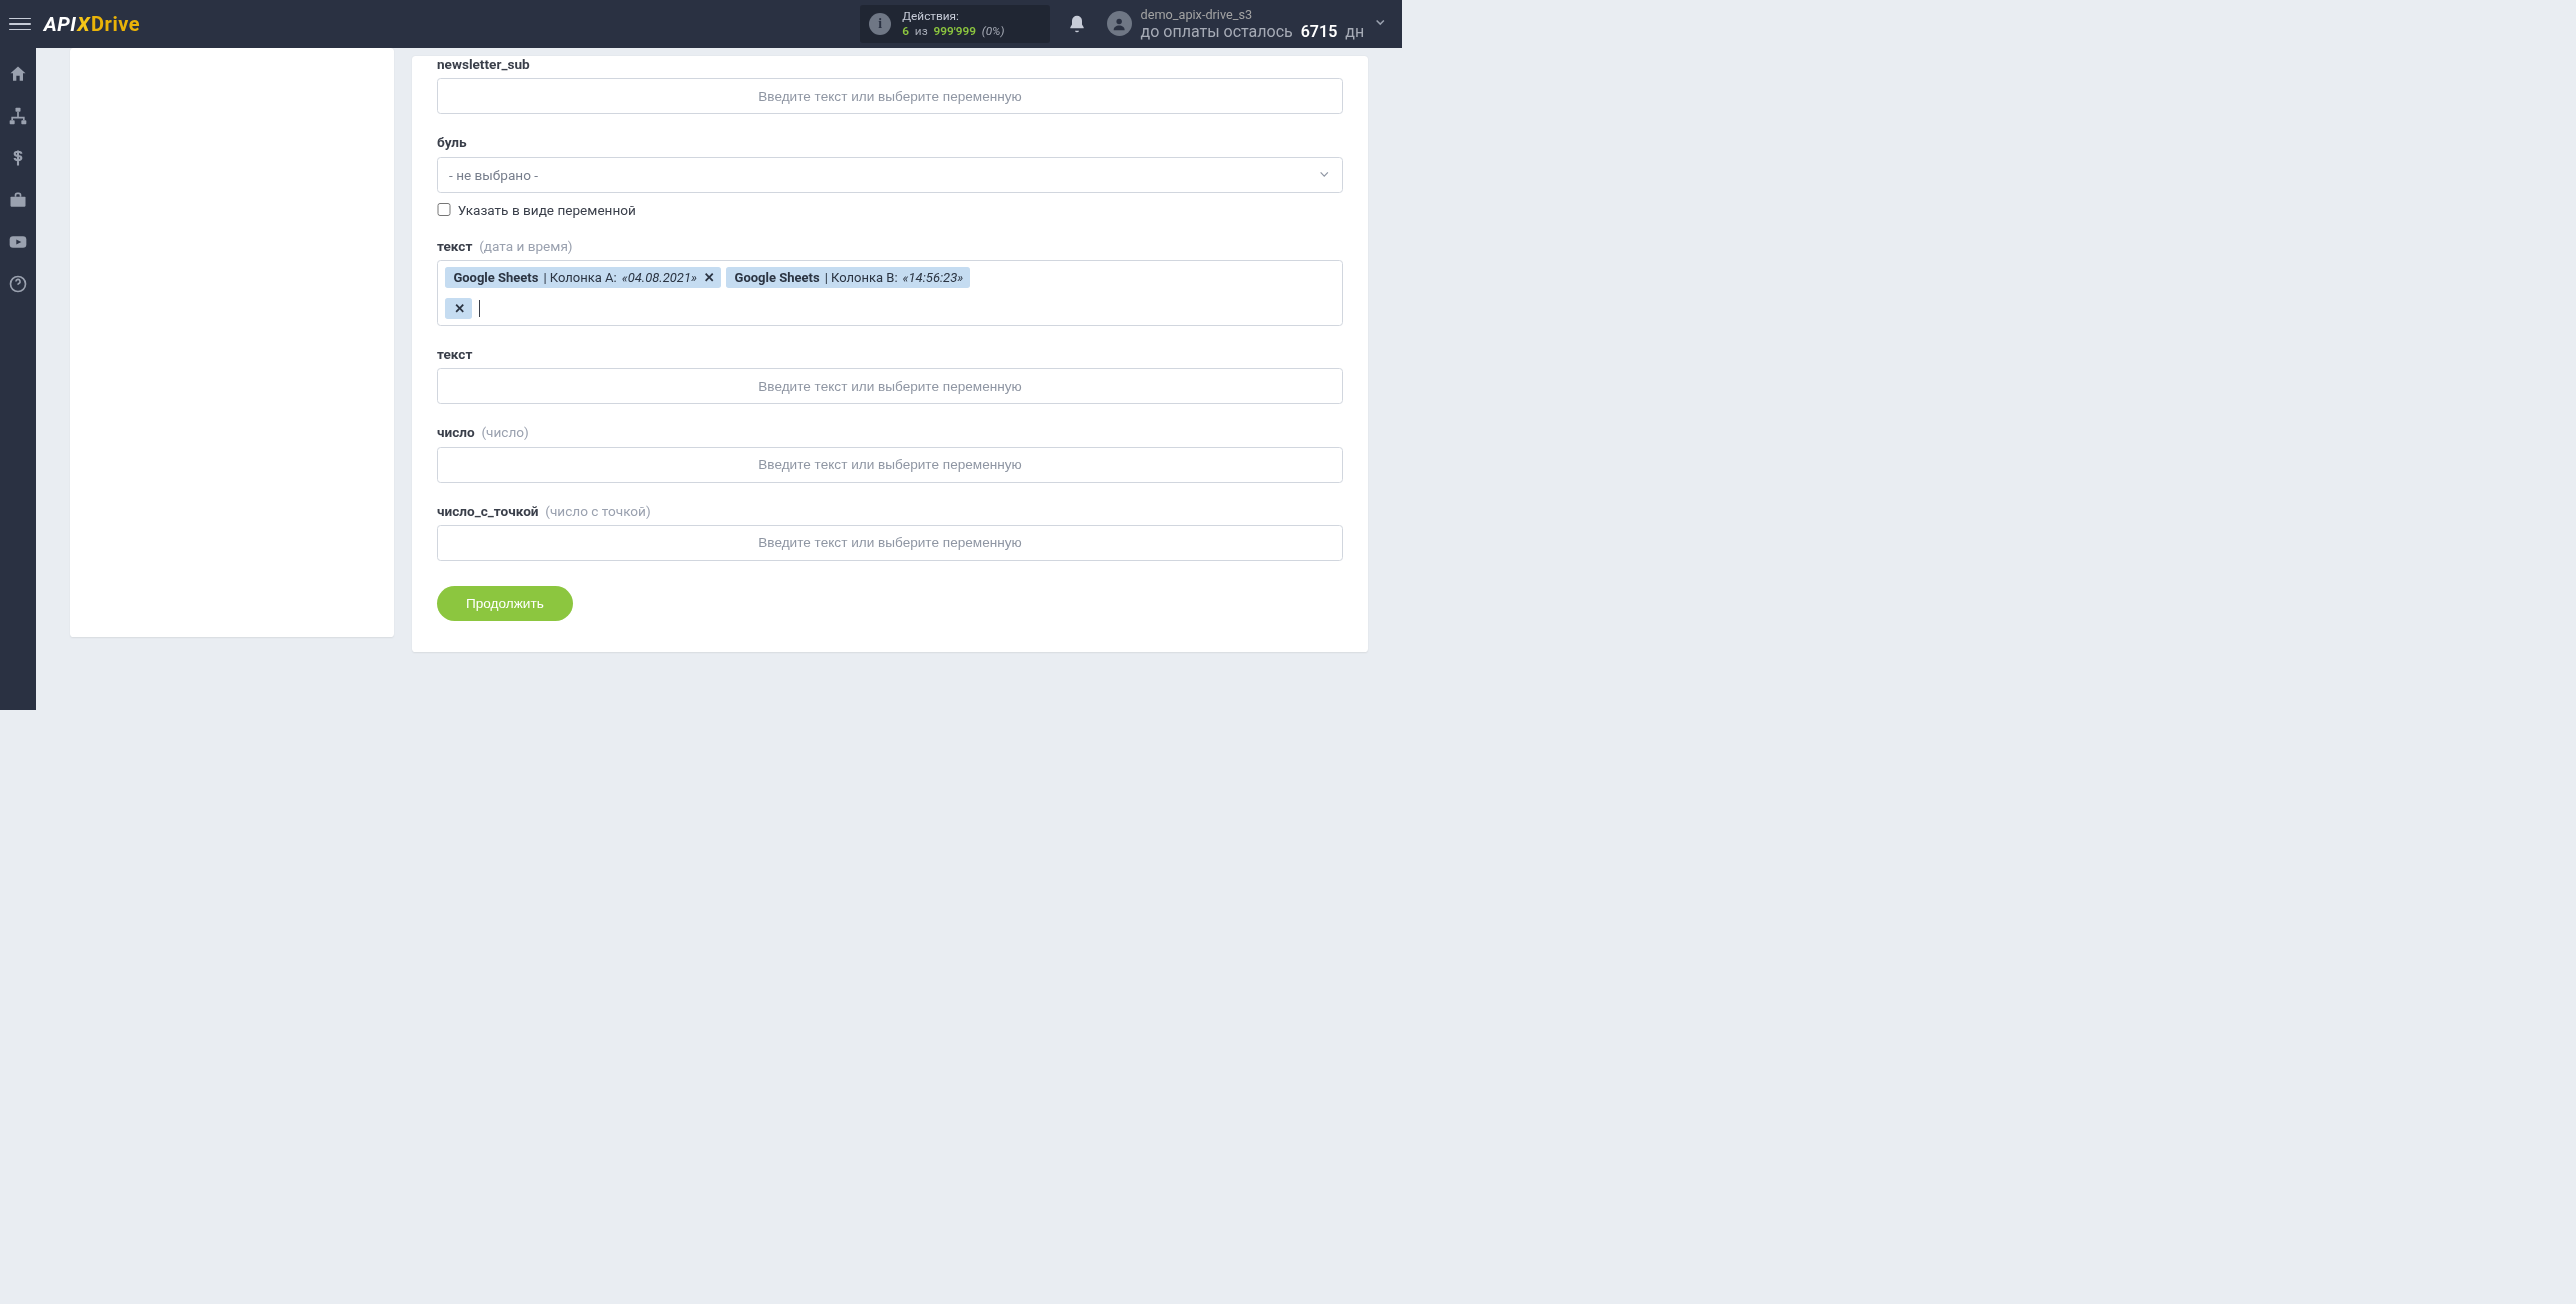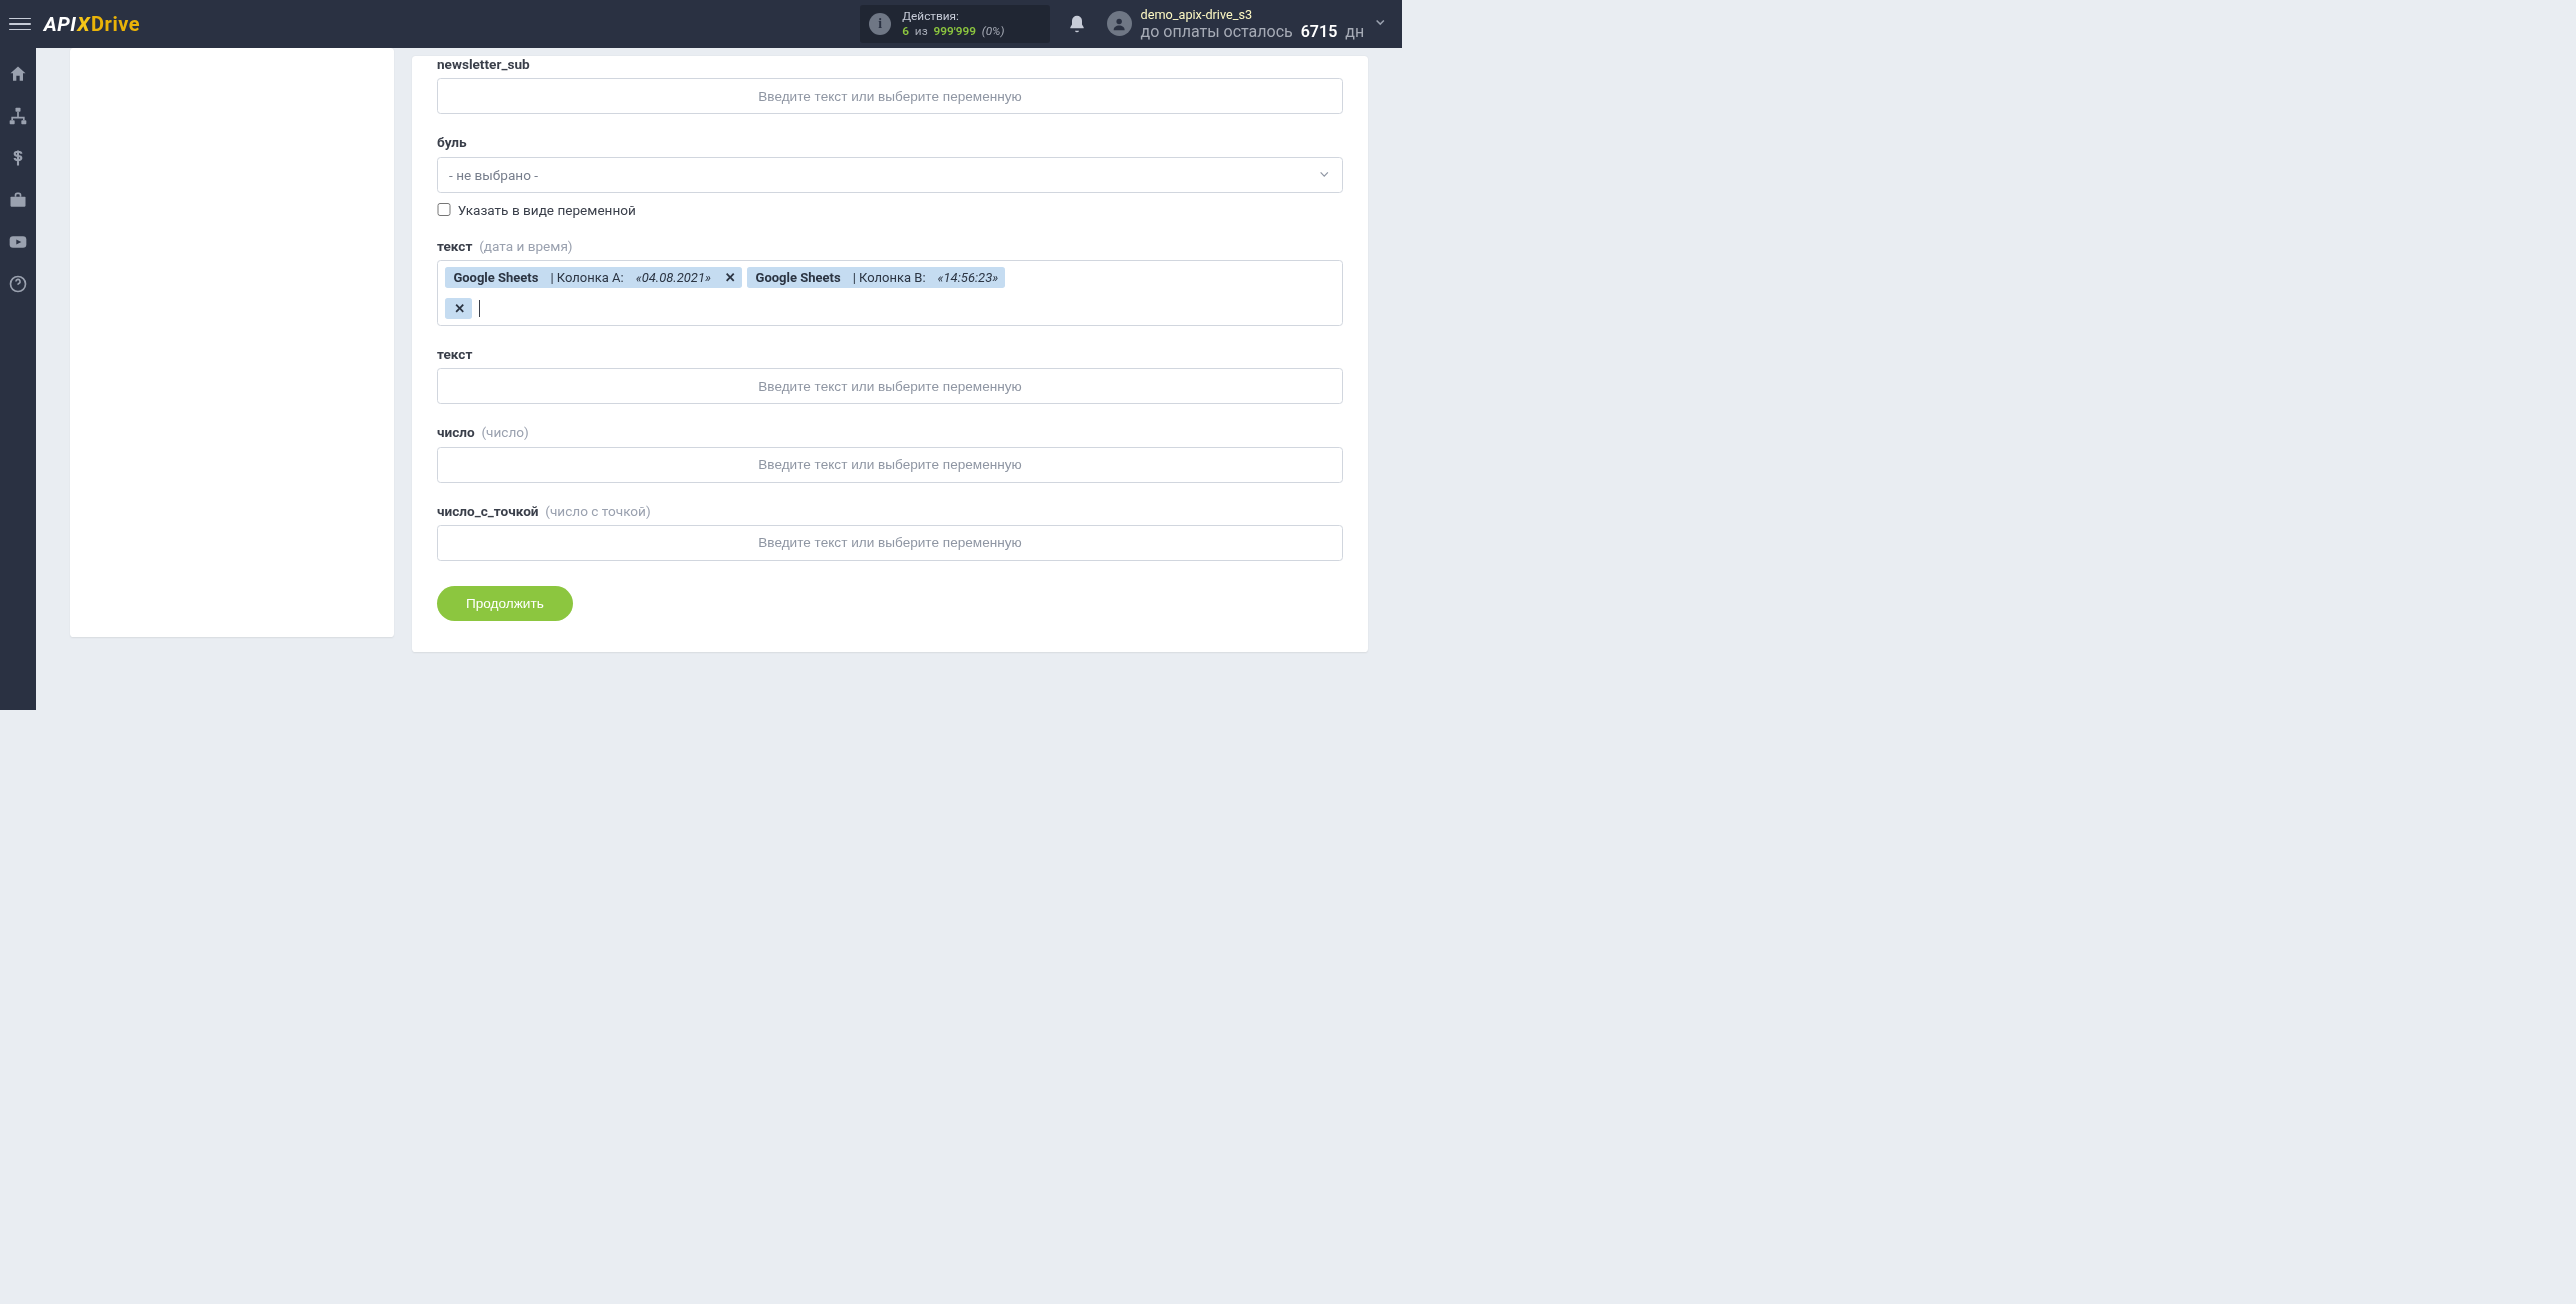--- a/index.html
+++ b/index.html
@@ -73,21 +73,21 @@
     .actions-box .line2 { color: #a6abb6; }
     .actions-box .line2 .green { color: #8cc63f; font-weight: 600; }
     .bell-icon { width: 20px; height: 20px; margin-right: 20px; cursor: pointer; }
     .user-block { display: flex; align-items: center; gap: 9px; margin-right: 9px; }
     .avatar {
       width: 25px; height: 25px; border-radius: 50%;
       background: #6f7785; display: flex; align-items: center; justify-content: center;
     }
     .avatar svg { width: 16.3px; height: 16.3px; }
     .user-text { font-size: 12.7px; line-height: 1.2; }
-    .user-text .uname { color: #fef9c3; }
+    .user-text .uname { color: #a3a3a3; }
     .user-text .uinfo { color: #a6abb6; font-size: 16px; }
     .user-text .uinfo .days { color: #fff; font-weight: 600; }
     .chevron { margin-left: auto; color: #9aa1af; padding-right: 5.4px; }
     
     .layout { display: flex; height: calc(100% - 48px); }
     .leftnav {
       width: 36px;
       background: #2a3142;
       display: flex;
       flex-direction: column;
@@ -161,21 +161,21 @@
       gap: 5.4px;
       align-items: center;
     }
     .tag {
       background: #c5dcf1;
       border-radius: 2.7px;
       padding: 2.7px 6.3px 2.7px 8.2px;
       font-size: 13px;
       display: inline-flex;
       align-items: center;
-      gap: 12px;
+      gap: 5px;
       color: #2b3442;
     }
     .tag .source { font-weight: 700; }
     .tag .col { font-weight: 400; }
     .tag .val { font-style: italic; }
     .tag .remove {
       font-weight: 700;
       cursor: pointer;
       color: #2b3442;
       margin-left: 1.8px;

